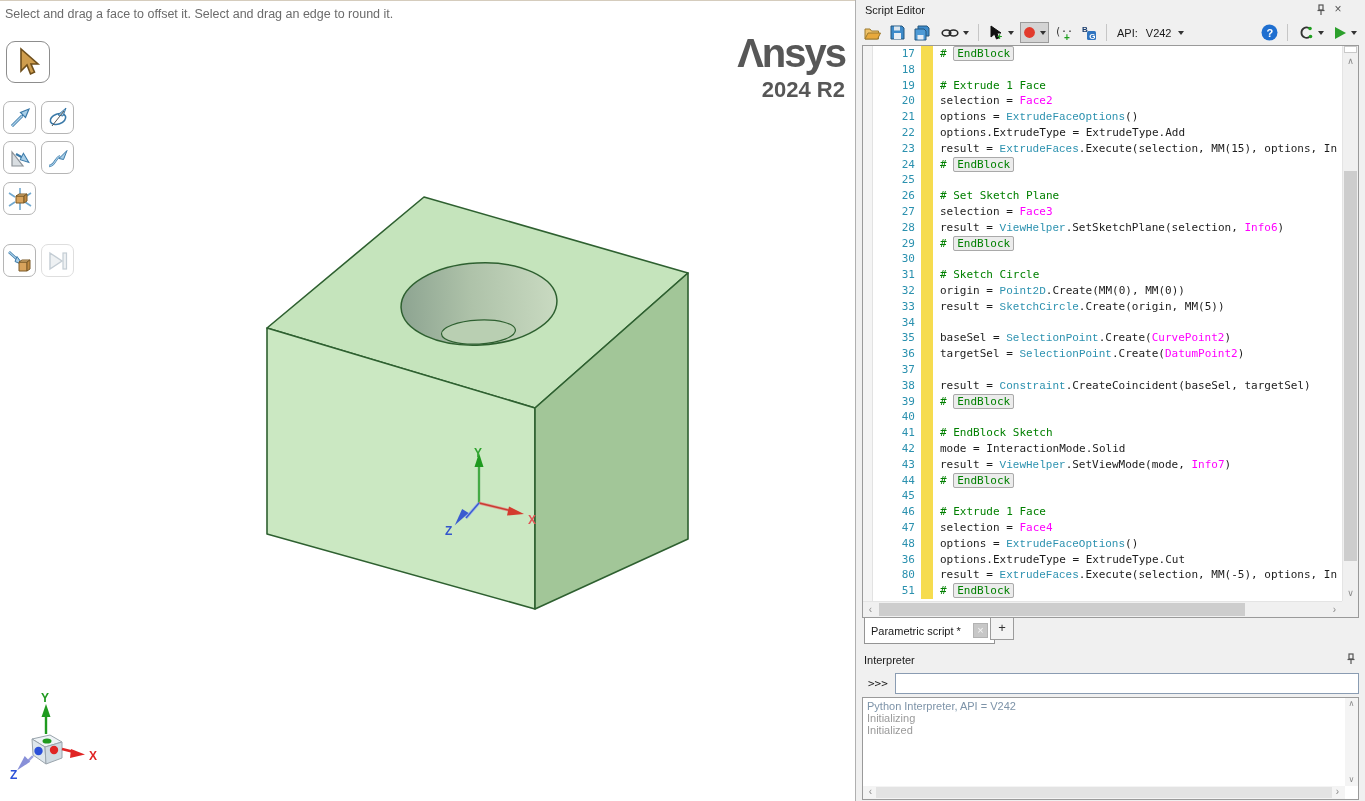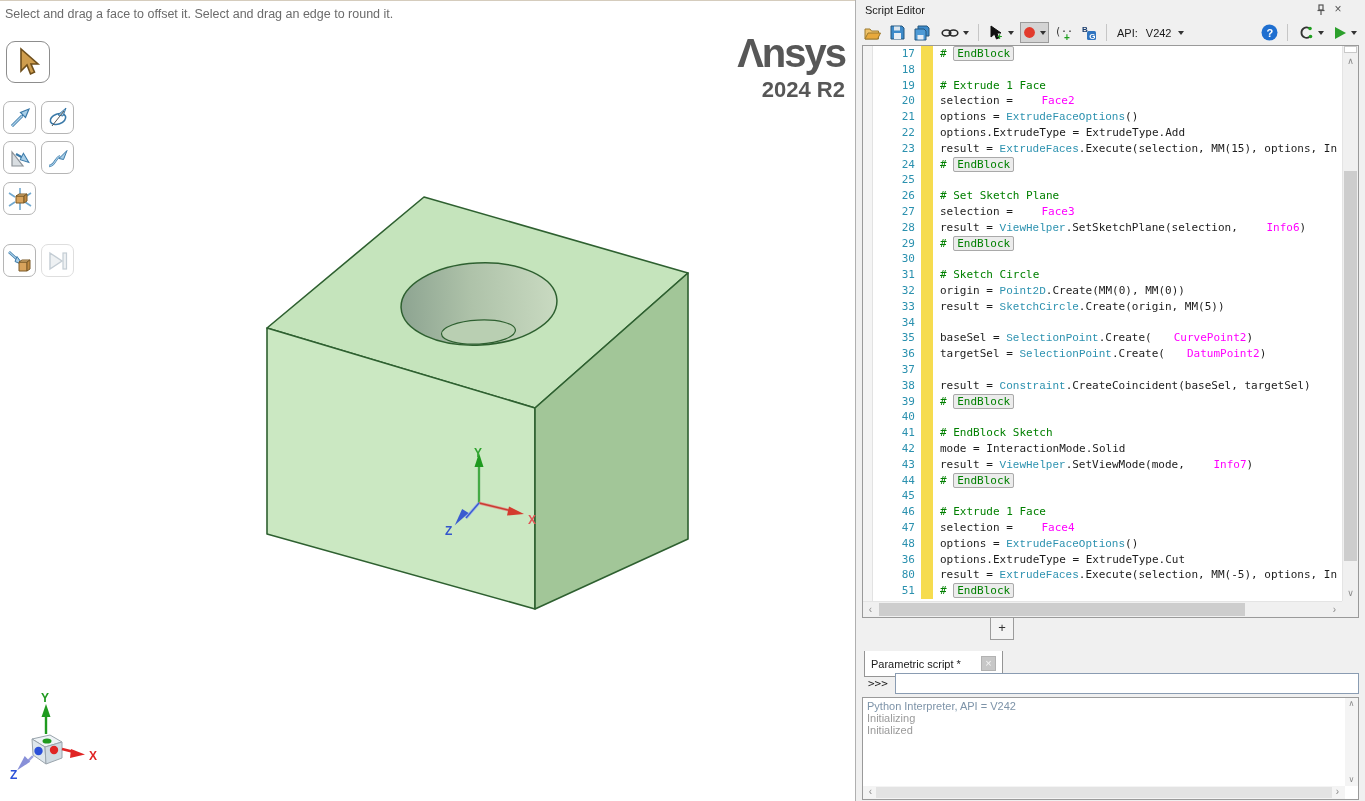--- a/index.html
+++ b/index.html
@@ -55,21 +55,21 @@
   .bp-margin { position:absolute; left:0; top:0; bottom:0; width:10px; background:#f4f4f4;
                border-right:1px solid #e2e2e2; }
   .code-lines { position:absolute; left:0; top:0; right:0; }
   .code-line { display:flex; height:15.8px; line-height:15.8px; white-space:pre; }
   .ln  { width:58px; text-align:right; padding-right:6px; color:#2b91af; flex:none; }
   .chg { width:12px; background:#f6dc4f; flex:none; }
   .ct  { padding-left:7px; }
   .tok-p { color:#1c1c1c; }
   .tok-c { color:#008000; }
   .tok-t { color:#2b91af;font-family:Liberation Mono, monospace; }
-  .tok-m { color:#ff00ff;margin-left:22px; }
+  .tok-m { color:#ff00ff; }
   .tok-eb { color:#008000; background:#ececec; border:1px solid #a9a9a9; border-radius:2px;
             padding:0 3px; }
 
   .vscroll { position:absolute; right:0; top:0; bottom:16px; width:16px; background:#f0f0f0;
              border-left:1px solid #e4e4e4; }
   .vs-grip { position:absolute; left:1px; right:1px; top:0; height:7px; background:#fff;
              border:1px solid #c9c9c9; }
   .vs-up   { position:absolute; left:0; right:0; top:8px;  height:15px; color:#8a8a8a;
              text-align:center; font-size:9px; line-height:15px; cursor:pointer; }
   .vs-dn   { position:absolute; left:0; right:0; bottom:0; height:15px; color:#8a8a8a;
@@ -81,21 +81,21 @@
           font-size:10px; line-height:15px; cursor:pointer; }
   .hs-r { position:absolute; right:0; top:0; bottom:0; width:15px; color:#8a8a8a; text-align:center;
           font-size:10px; line-height:15px; cursor:pointer; }
   .hs-thumb { position:absolute; top:1px; bottom:1px; background:#cdcdcd; cursor:pointer; }
   .sb-corner { position:absolute; right:0; bottom:0; width:16px; height:16px; background:#f0f0f0; }
 
   
   .tab-bar { position:absolute; left:6px; right:6px; top:618px; height:29px; }
   .tab { position:absolute; left:2px; top:0; height:26px; background:#fff;
          border:1px solid #949494; border-top:none; display:flex; align-items:center;
-         padding:0 6px; gap:20px; cursor:pointer;margin-top:33px; }
+         padding:0 6px; gap:12px; cursor:pointer; }
   .tab-label { font-size:11px; }
   .tab-close { width:15px; height:15px; background:#c7c7c7; border:1px solid #b2b2b2;
                color:#f5f5f5; font-size:11px; line-height:13px; text-align:center; cursor:pointer; }
   .tab-new { position:absolute; left:128px; top:0; height:22px; width:24px; background:#f3f3f3;
              border:1px solid #9c9c9c; border-top:none; text-align:center; line-height:20px;
              font-size:13px; color:#333; cursor:pointer; }
 
   
   .int-header { position:absolute; left:0; top:650px; right:0; height:22px; }
   .int-title { position:absolute; left:8px; top:4px; }
@@ -405,20 +405,28 @@
     </div>
 
     <div class="tab-bar">
       <div class="tab">
         <span class="tab-label">Parametric script *</span>
         <span class="tab-close">×</span>
       </div>
       <div class="tab-new">+</div>
     </div>
 
+    <div class="int-header">
+      <span class="int-title">Interpreter</span>
+      <svg class="int-pin" viewBox="0 0 12 12">
+        <rect x="4" y="1" width="4" height="5" fill="none" stroke="#555" stroke-width="1.2"></rect>
+        <line x1="2.5" y1="6.5" x2="9.5" y2="6.5" stroke="#555" stroke-width="1.2"></line>
+        <line x1="6" y1="6.5" x2="6" y2="11" stroke="#555" stroke-width="1.2"></line>
+      </svg>
+    </div>
     <div class="int-input-row">
       <span class="int-prompt">&gt;&gt;&gt;</span>
       <input class="int-input" type="text" value="" style="">
     </div>
     <div class="int-output">
       <div class="int-lines">
           <div class="out-info">Python Interpreter, API = V242</div>
           <div class="out-plain">Initializing</div>
           <div class="out-plain">Initialized</div>
         </div>

